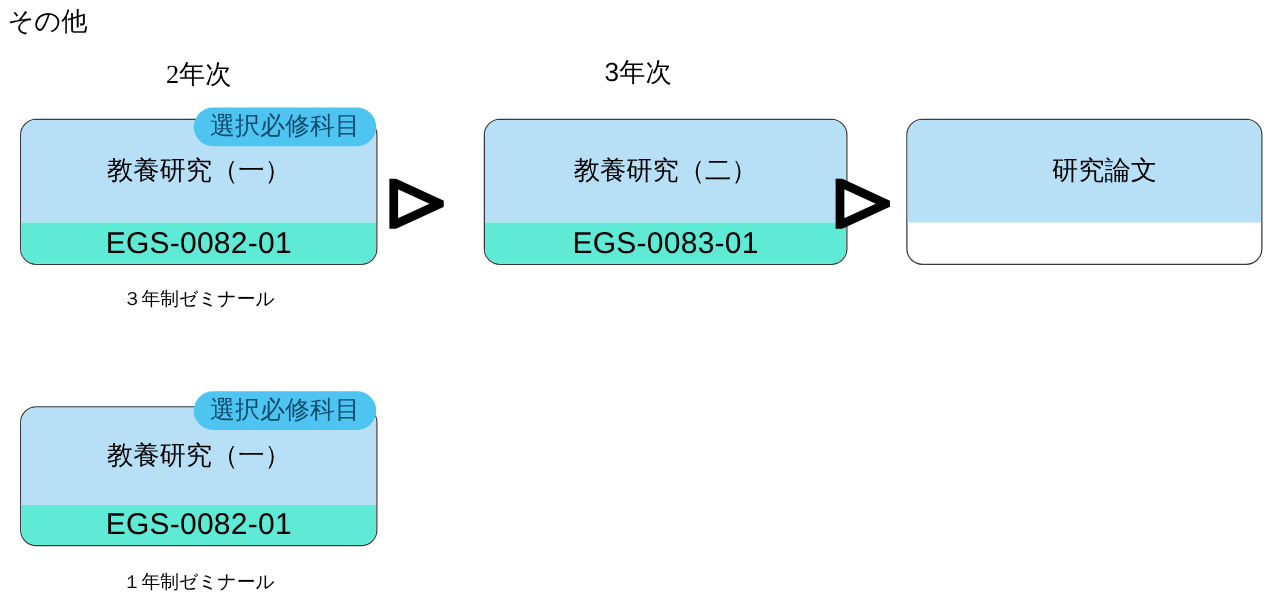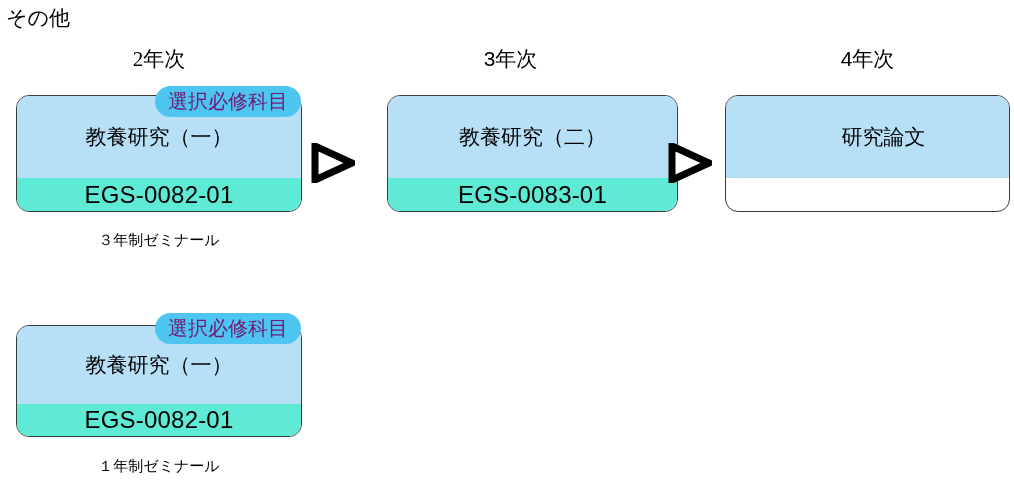--- a/index.html
+++ b/index.html
@@ -81,21 +81,21 @@
     letter-spacing: 0.2px;
   }
 
   
   .badge {
     position: absolute;
     box-sizing: border-box;
     height: 31px;
     border-radius: 16px;
     background: #4ec5f1;
-    color: #701a75;
+    color: #0c4a6e;
     font-size: 20px;
     line-height: 31px;
     text-align: center;
     white-space: nowrap;
     padding: 0 13px;
     z-index: 5;
   }
 
   
   .card-caption {
@@ -115,21 +115,20 @@
 </style>
 </head>
 <body>
 
 <div class="canvas">
 
   <div class="section-title">その他</div>
 
   <div class="year-label" style="left:16px; width:286px;font-family:Liberation Serif, serif;">2年次</div>
   <div class="year-label" style="left:365px; width:291px;">3年次</div>
-  <div class="year-label" style="left:725px; width:285px;">4年次</div>
 
   <div class="course-card" style="left:16px; top:95px; width:286px; height:117px;">
     <div class="card-title" style="height:82px;">教養研究（一）</div>
     <div class="card-code">EGS-0082-01</div>
   </div>
   <div class="badge" style="left:155px; top:86px;">選択必修科目</div>
 
   <div class="arrow" style="left:311px; top:143px;">
     <svg width="44" height="40" viewBox="0 0 44 40">
       <polygon points="4,3 41,20 4,37" fill="#ffffff" stroke="#000000" stroke-width="7" stroke-linejoin="miter"></polygon>

